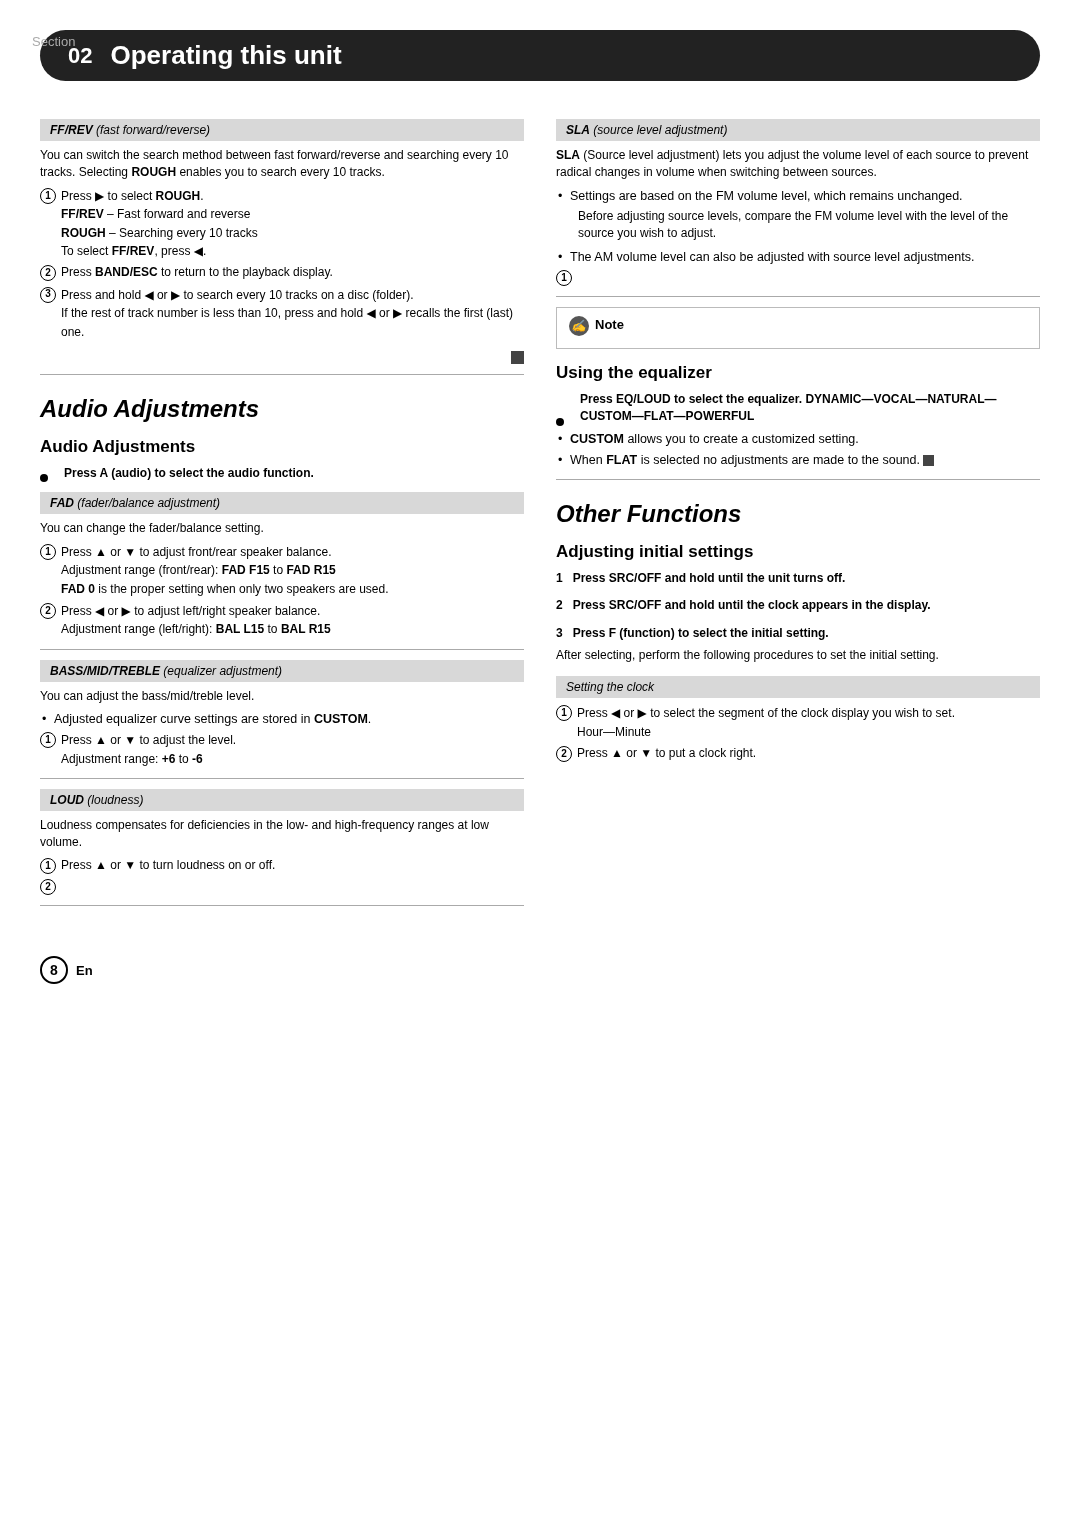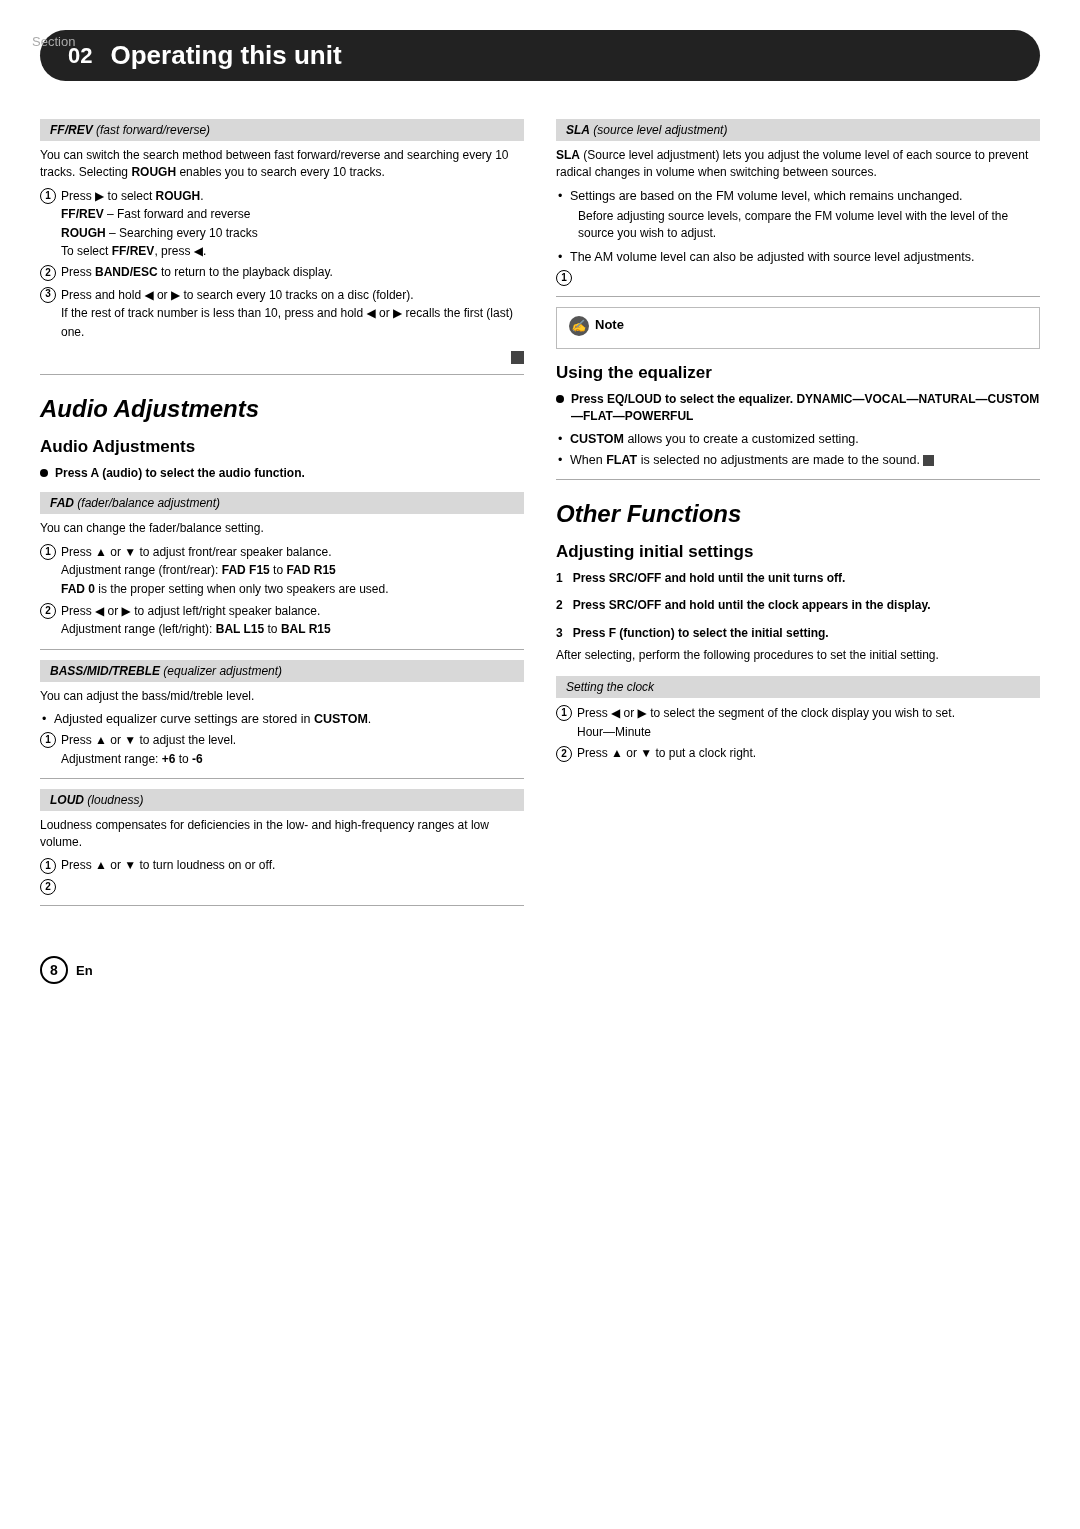--- a/index.html
+++ b/index.html
@@ -135,21 +135,22 @@
       font-size: 17px;
       font-weight: bold;
       margin-bottom: 8px;
       margin-top: 14px;
     }
     .bullet-heading {
       font-size: 12.5px;
       font-weight: bold;
       margin-bottom: 4px;
       display: flex;
-      align-items: flex-start;
+      align-items: flex-end;
+      gap: 9px;
     }
     .bullet-dot {
       display: inline-block;
       width: 8px;
       height: 8px;
       background: #000;
       border-radius: 50%;
       margin-right: 7px;
       flex-shrink: 0;
       margin-top: 4px;

